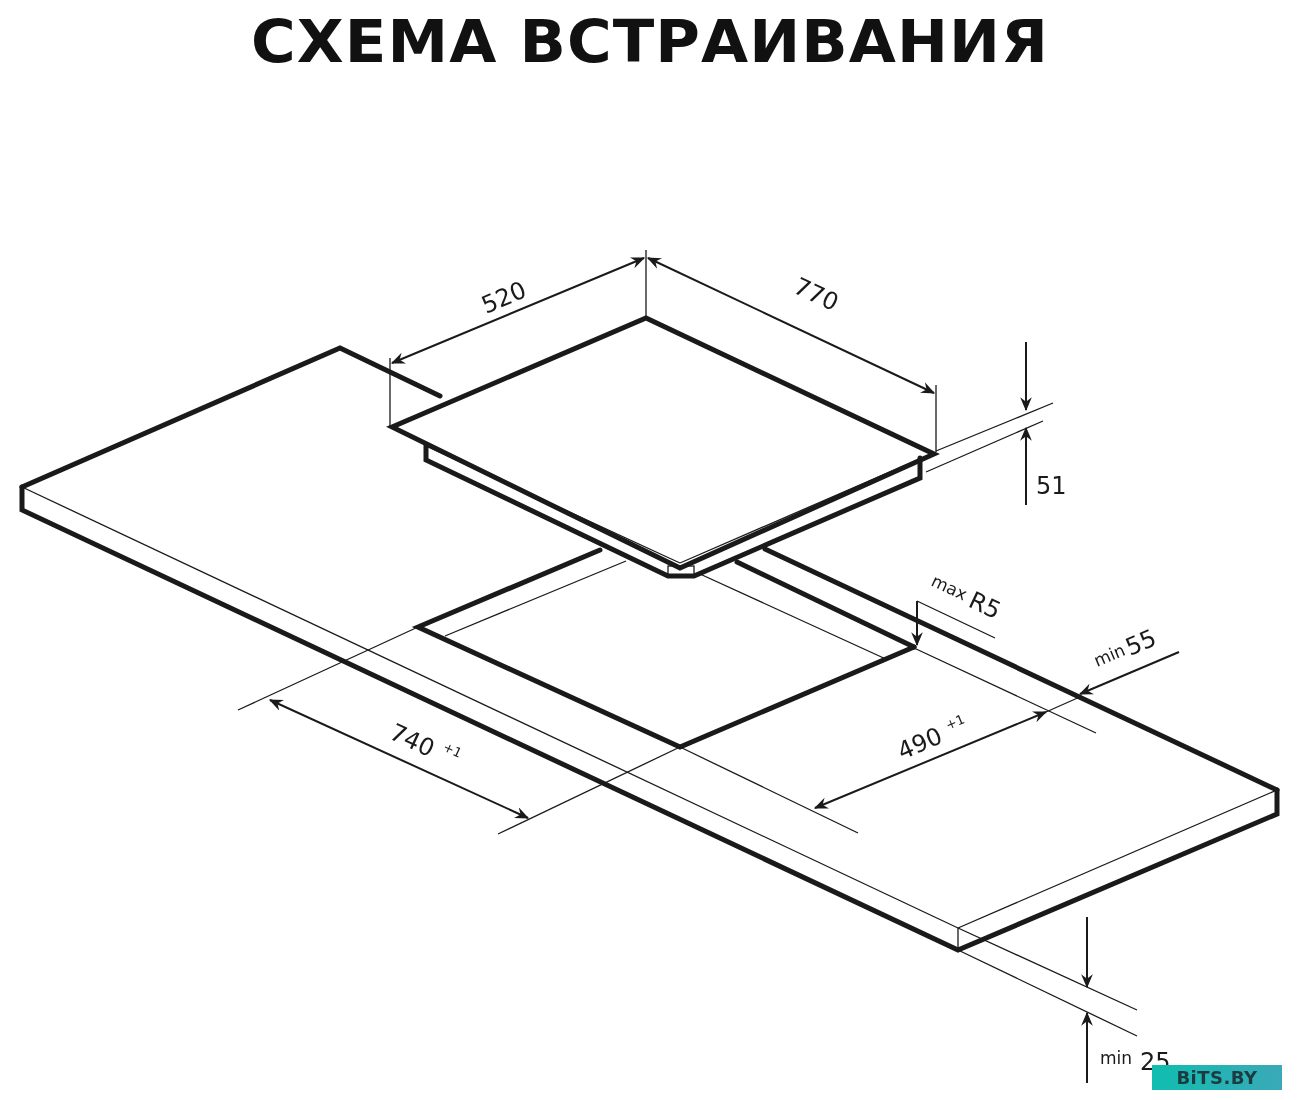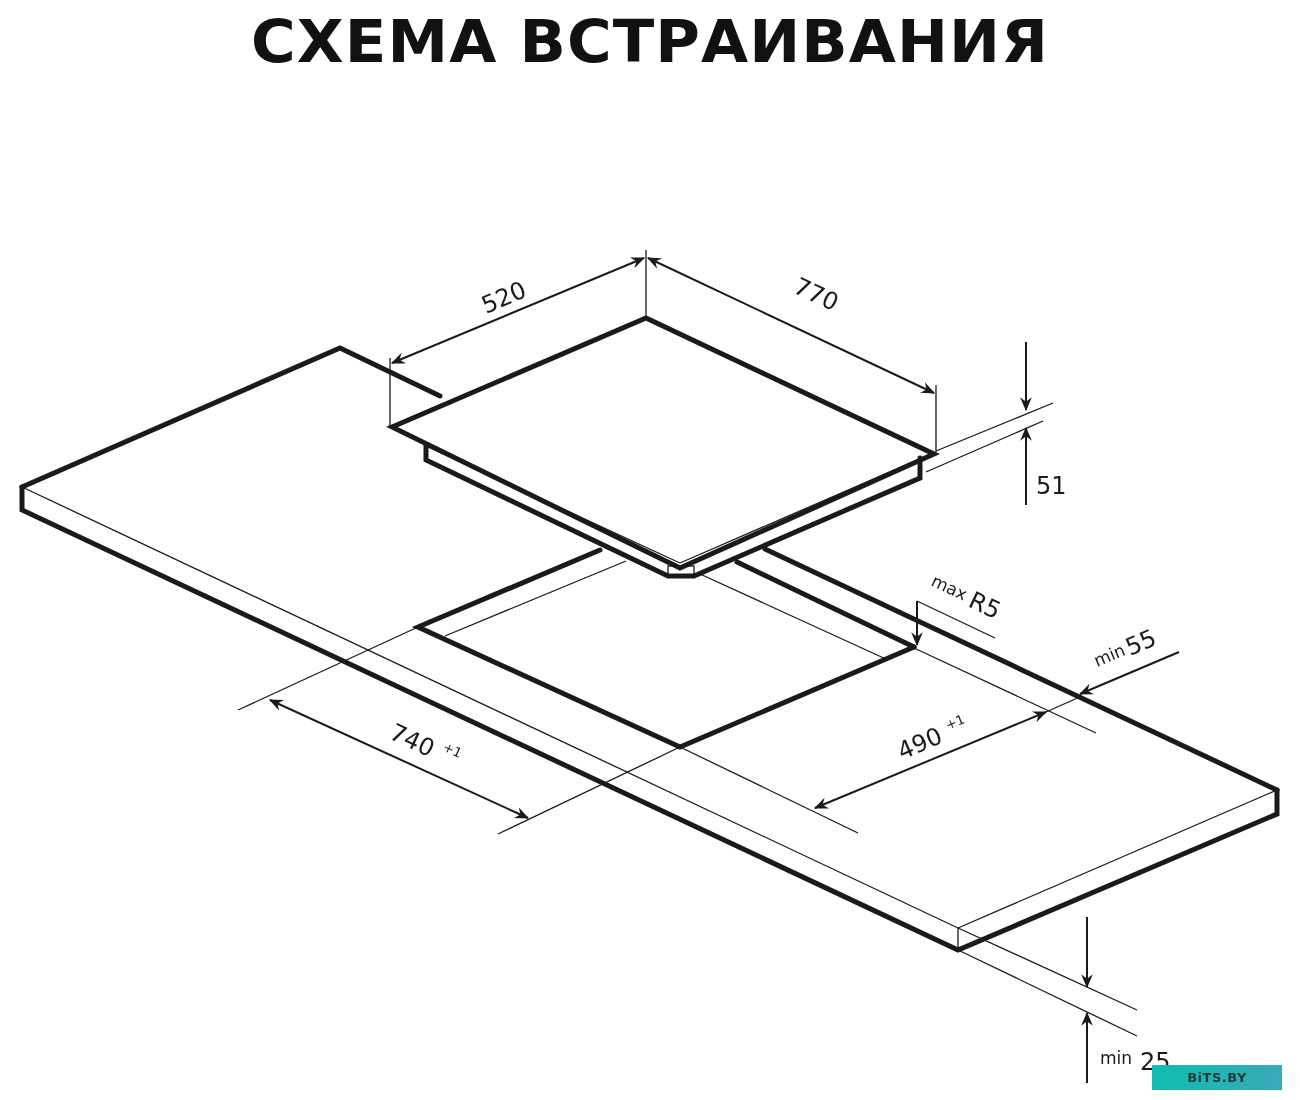--- a/index.html
+++ b/index.html
@@ -13,21 +13,21 @@
   .thick { stroke: #1a1a1a; stroke-width: 5; fill: none; stroke-linecap: round; stroke-linejoin: miter; }
   .thin { stroke: #1a1a1a; stroke-width: 1.3; fill: none; }
   .dim { stroke: #1a1a1a; stroke-width: 2; fill: none; }
   .lbl { font-family: "DejaVu Sans", sans-serif; fill: #1a1a1a; font-size: 24px; }
   .lbl-sm { font-family: "DejaVu Sans", sans-serif; fill: #1a1a1a; font-size: 17px; }
   .sup { font-family: "DejaVu Sans", sans-serif; fill: #1a1a1a; font-size: 13px; }
   .watermark {
     position: absolute; left: 1152px; top: 1065px; width: 130px; height: 25px;
     background: linear-gradient(90deg, #10bdb0, #3aa9b8);
     color: #1c3a40; font-family: "DejaVu Sans", sans-serif; font-weight: bold;
-    font-size: 13px; text-align: center; line-height: 25px; letter-spacing: 0.5px;
+    font-size: 18px; text-align: center; line-height: 25px; letter-spacing: 0.5px;
   }
 </style>
 </head>
 <body>
 
 <div class="title">СХЕМА ВСТРАИВАНИЯ</div>
 
 <svg width="1300" height="1100" viewBox="0 0 1300 1100">
   <defs>
     <marker id="arr" viewBox="0 0 12 10" refX="11" refY="5" markerWidth="14" markerHeight="12" orient="auto-start-reverse" markerUnits="userSpaceOnUse">

